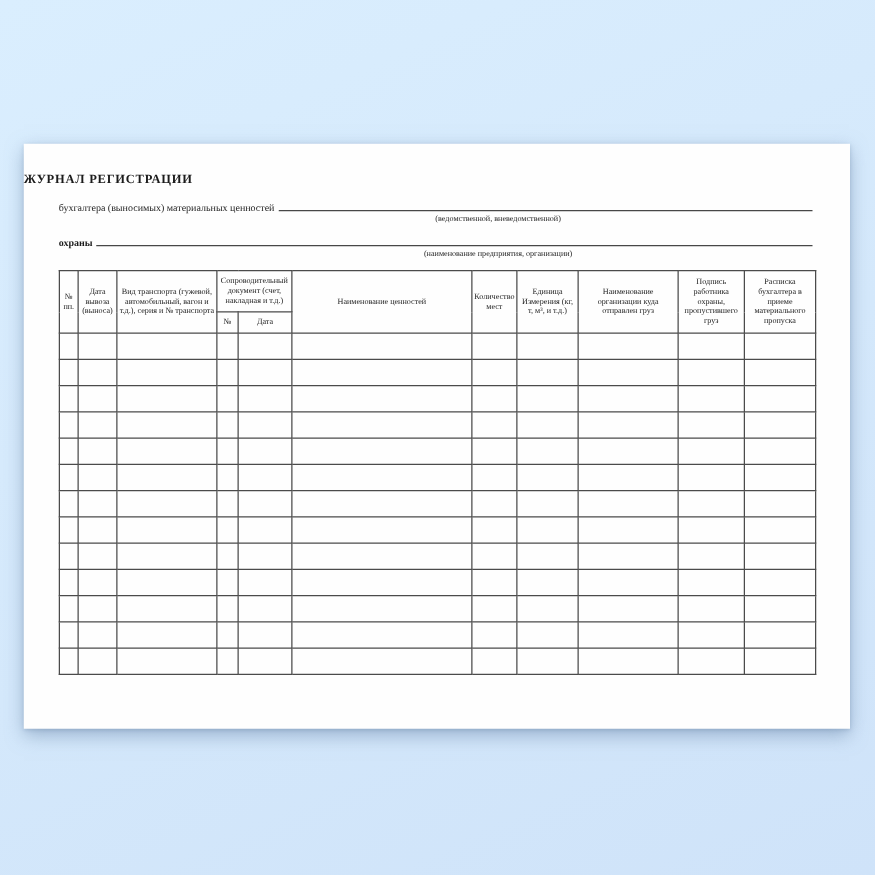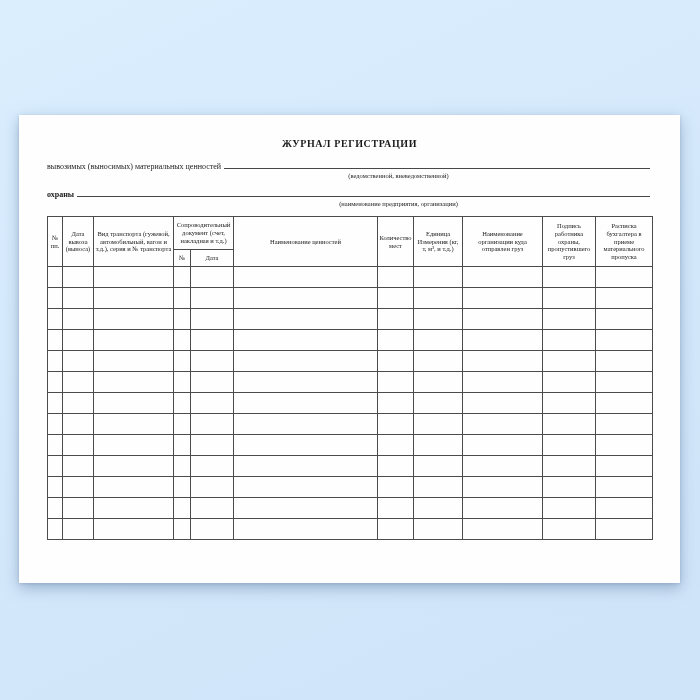--- a/index.html
+++ b/index.html
@@ -22,21 +22,21 @@
     position: absolute;
     left: 19px;
     top: 115px;
     width: 661px;
     height: 468px;
     background: var(--paper);
     box-shadow: 0 5px 14px rgba(105, 135, 170, 0.55), 0 1px 3px rgba(105, 135, 170, 0.35);
   }
   .doc-title {
     margin-top: 23px;
-    text-align: center;
+    text-align: left;
     font-size: 10px;
     font-weight: bold;
     letter-spacing: 0.6px;
   }
   .form-line {
     display: flex;
     align-items: baseline;
     margin: 0 30px 0 28px;
     font-size: 8px;
     white-space: nowrap;
@@ -80,21 +80,21 @@
   tbody tr { height: 21px; }
 </style>
 </head>
 <body>
 
 <div class="paper">
 
   <div class="doc-title">ЖУРНАЛ РЕГИСТРАЦИИ</div>
 
   <div class="form-line materials">
-    <span>вывозимых (выносимых) материальных ценностей</span>
+    <span>бухгалтера (выносимых) материальных ценностей</span>
     <span class="blank-line"></span>
   </div>
   <div class="caption-row">(ведомственной, вневедомственной)</div>
 
   <div class="form-line guard">
     <span>охраны</span>
     <span class="blank-line"></span>
   </div>
   <div class="caption-row">(наименование предприятия, организации)</div>
 

